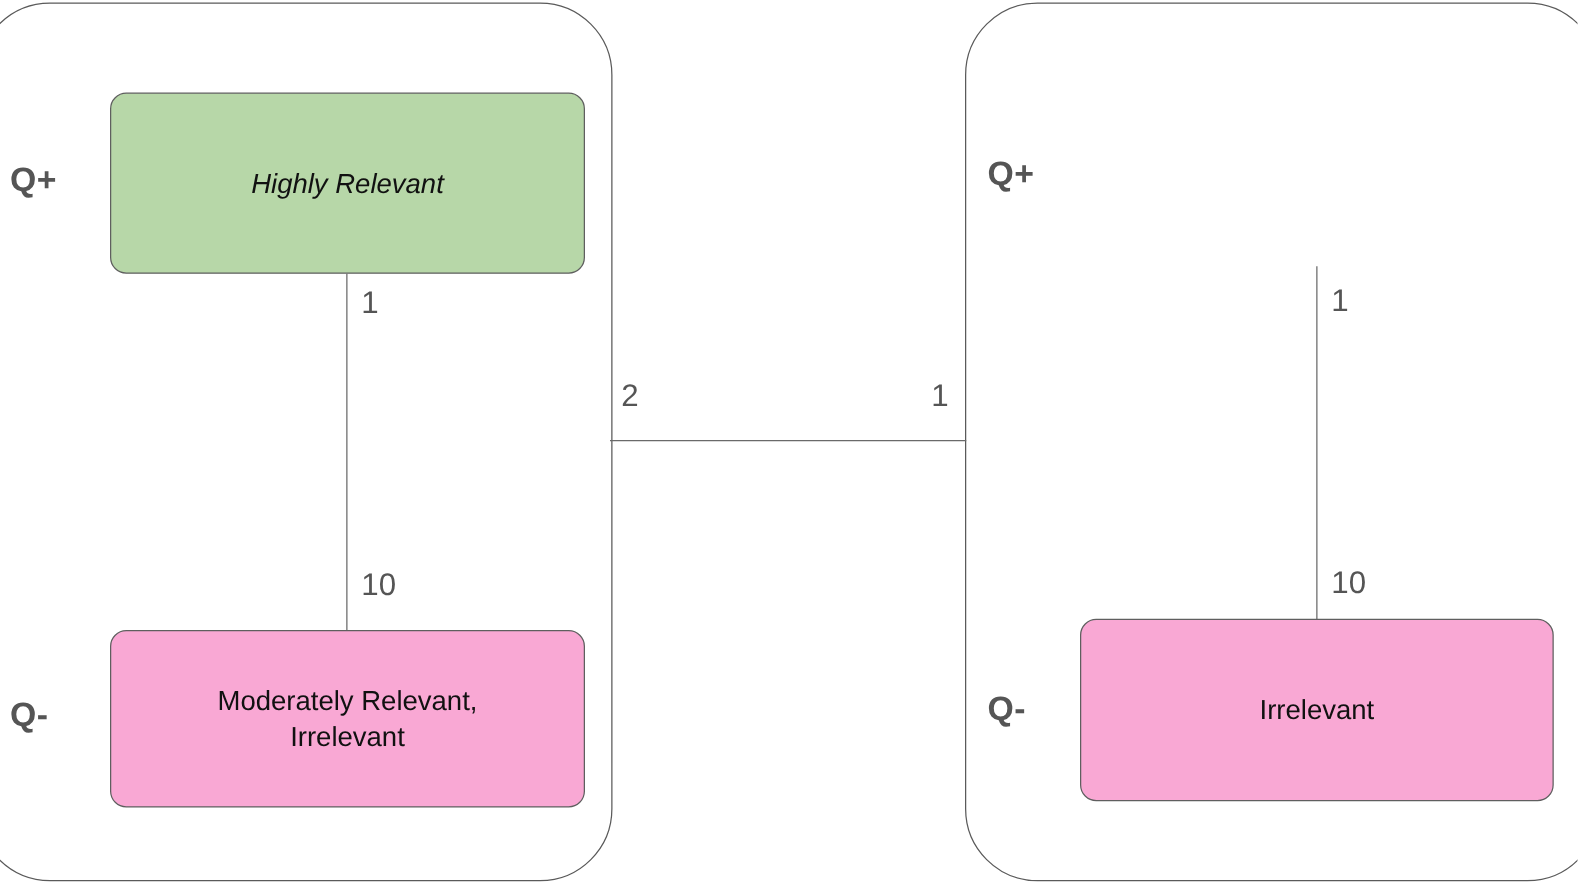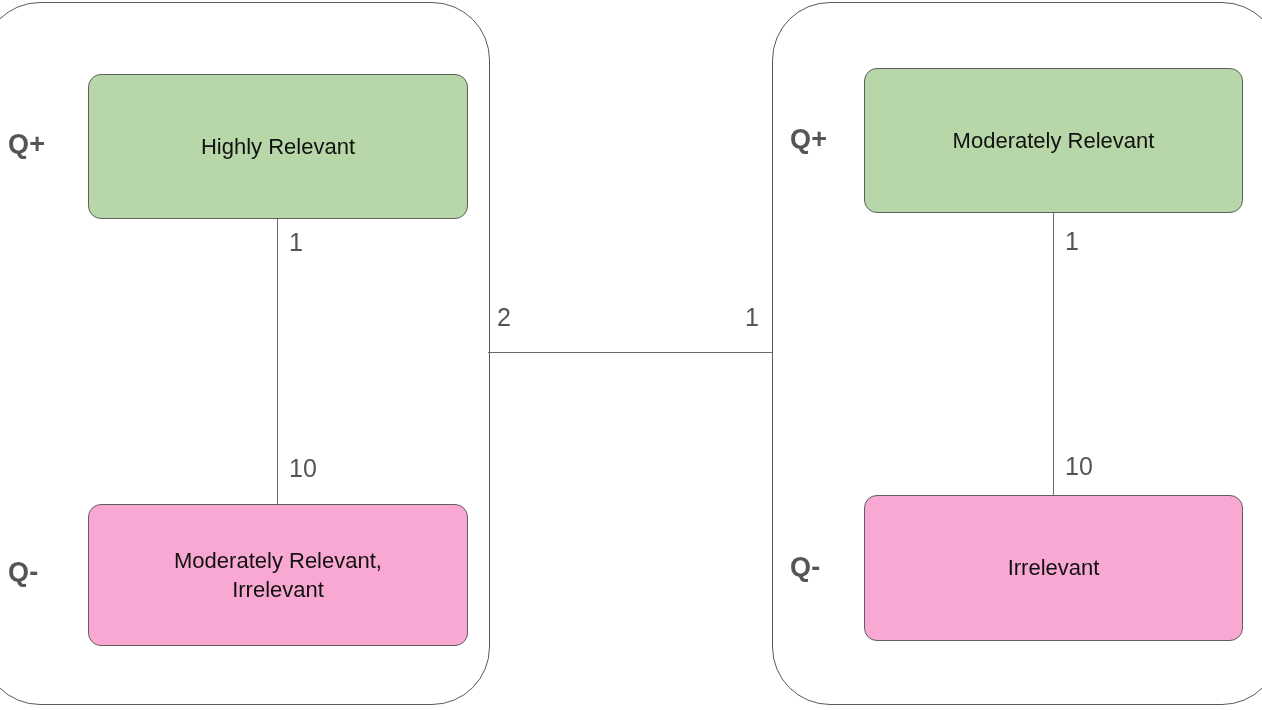--- a/index.html
+++ b/index.html
@@ -53,21 +53,21 @@
     border-radius: 13px;
     display: flex;
     align-items: center;
     justify-content: center;
     text-align: center;
     font-size: 22px;
     line-height: 1.34;
     color: #111111;
     padding: 4px 10px;
   }
-  .node.green { background: #b7d7a8; }
+  .node.green { background: #b7d7a8; font-style: italic; }
   .node.red   { background: #f9a8d4; }
 
   #node-left-pos  { left: 88px;  top: 74px;  width: 380px; height: 145px; }
   #node-left-neg  { left: 88px;  top: 504px; width: 380px; height: 142px; }
   #node-right-pos { left: 864px; top: 68px;  width: 379px; height: 145px; }
   #node-right-neg { left: 864px; top: 495px; width: 379px; height: 146px; }
 
   
   .vline {
     position: absolute;
@@ -118,23 +118,20 @@
   <div id="node-left-pos" class="node green">
     <span>Highly Relevant</span>
   </div>
   <div id="node-left-neg" class="node red">
     <span>
       <span>Moderately Relevant,</span><br>
       <span>Irrelevant</span>
     </span>
   </div>
 
-  <div id="node-right-pos" class="node green">
-    <span>Moderately Relevant</span>
-  </div>
   <div id="node-right-neg" class="node red">
     <span>Irrelevant</span>
   </div>
 
   <div id="edge-left-top" class="edge-label">1</div>
   <div id="edge-left-bottom" class="edge-label">10</div>
   <div id="edge-right-top" class="edge-label">1</div>
   <div id="edge-right-bot" class="edge-label">10</div>
   <div id="edge-mid-left" class="edge-label">2</div>
   <div id="edge-mid-right" class="edge-label">1</div>

